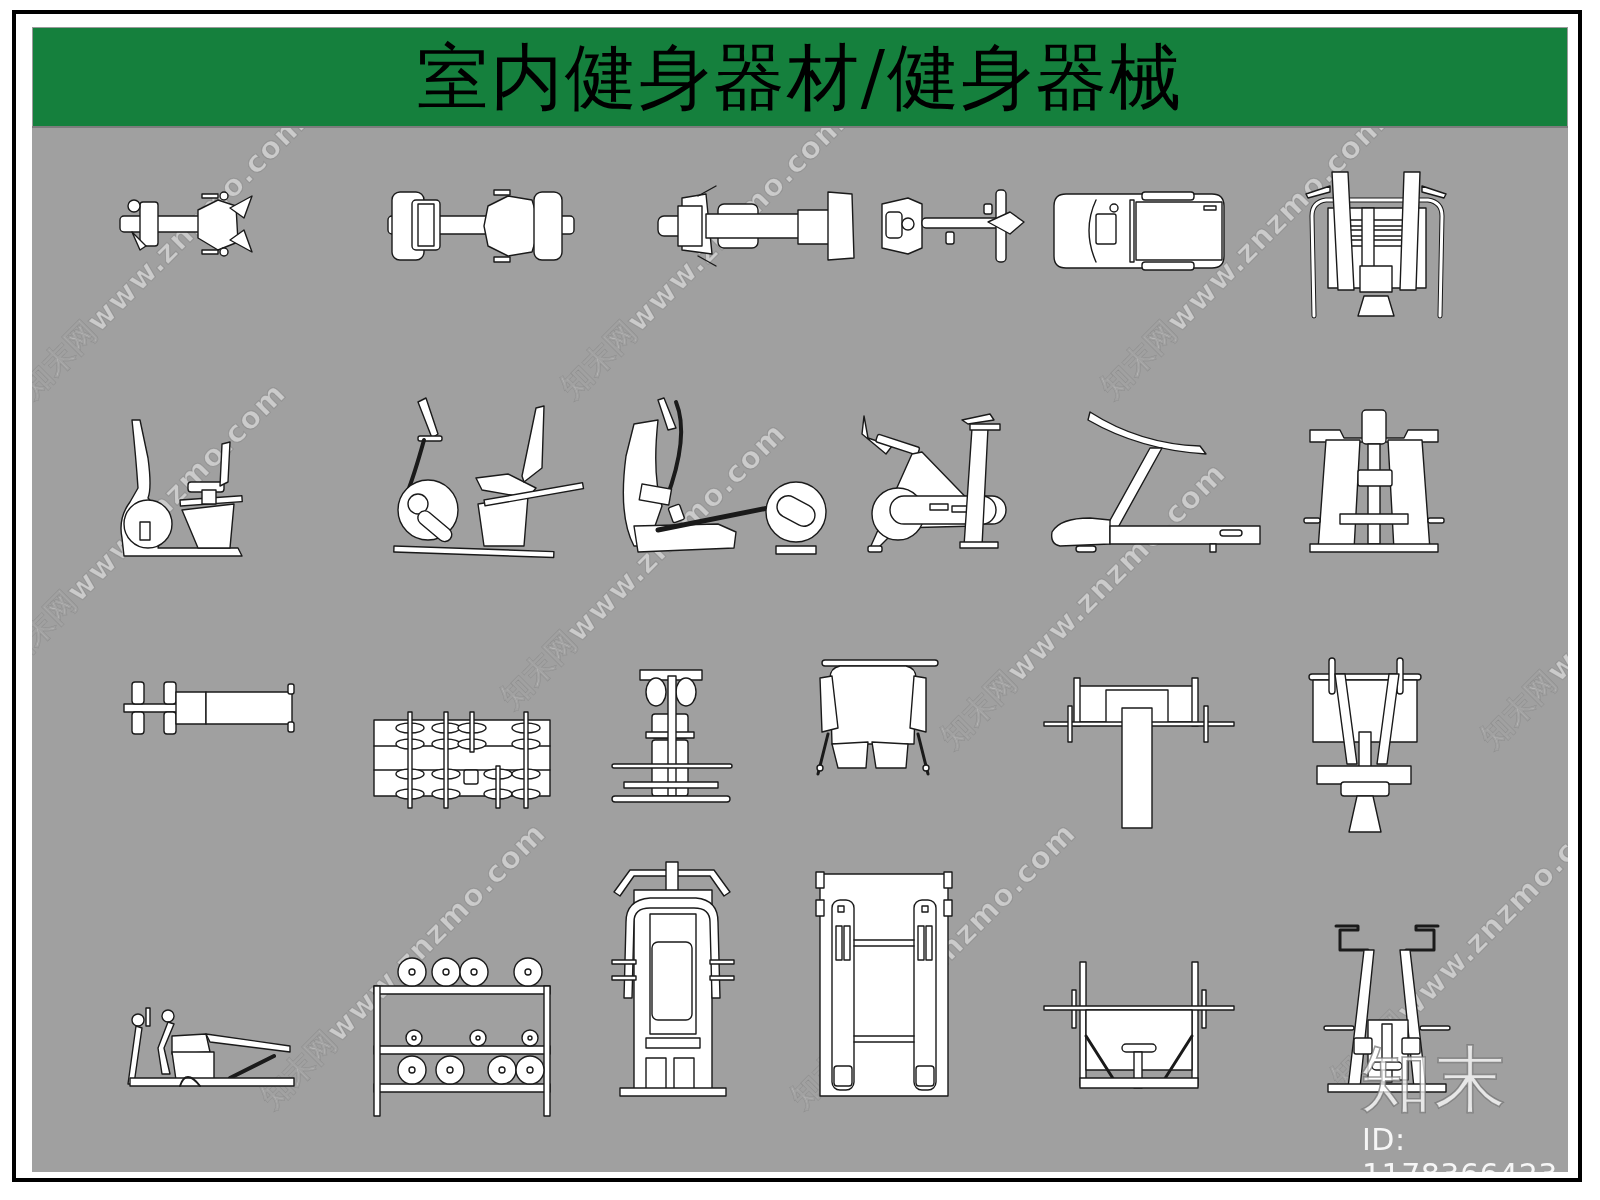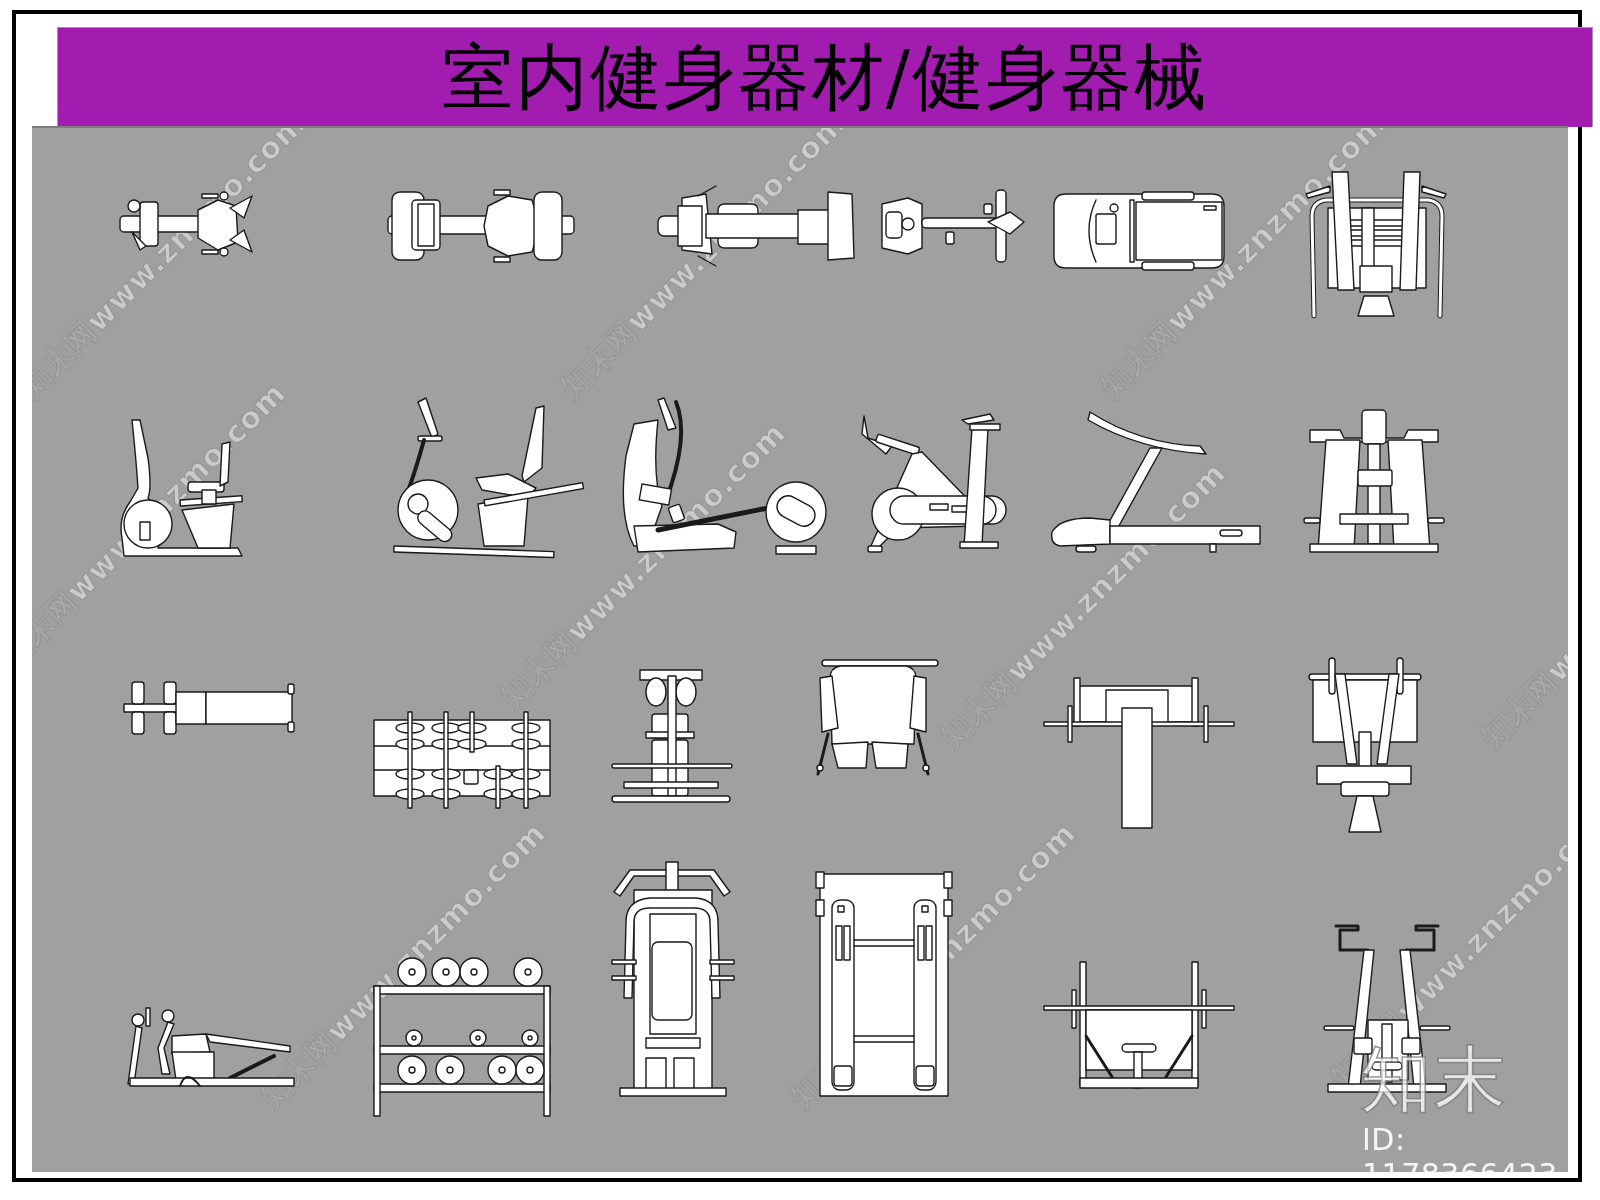--- a/index.html
+++ b/index.html
@@ -1,18 +1,18 @@
 <!DOCTYPE html>
 <html><head>
 <meta charset="utf-8">
 <style>
   html, body { margin:0; padding:0; background:#ffffff; }
   body { width:1600px; height:1200px; position:relative; overflow:hidden; font-family:"DejaVu Sans", sans-serif; }
   .outer-border { position:absolute; left:12px; top:10px; width:1570px; height:1172px; border:4px solid #000; box-sizing:border-box; background:#fff; }
-  .title-box { position:absolute; left:32px; top:27px; width:1536px; height:100px; border:1px solid #9a9a9a; border-bottom:none; box-sizing:border-box; background:#a21caf;margin-left:25px; }
+  .title-box { position:absolute; left:32px; top:27px; width:1536px; height:100px; border:1px solid #9a9a9a; border-bottom:none; box-sizing:border-box; background:#15803d; }
   .title { position:absolute; left:0; right:0; top:4px; text-align:center; font-family:"DejaVu Serif", serif; font-size:72px; line-height:90px; color:#000; letter-spacing:2px; }
   .panel { position:absolute; left:32px; top:126px; width:1536px; height:1046px; background:#a0a0a0; border-top:2px solid #7d7d7d; box-sizing:border-box; overflow:hidden; }
   .item { position:absolute; }
   .item svg { width:100%; height:100%; overflow:visible; }
   .item svg * { fill:#ffffff; stroke:#1a1a1a; stroke-width:1.4; stroke-linejoin:round; stroke-linecap:round; }
   .item svg .nf { fill:none; }
   .wm { position:absolute; color:rgba(255,255,255,0.45); font-family:"DejaVu Sans", sans-serif; font-size:30px; font-weight:bold; white-space:nowrap; transform:rotate(-45deg); transform-origin:left top; letter-spacing:1px; -webkit-text-stroke:1px rgba(120,120,120,0.5); }
   .brand-logo { position:absolute; left:1360px; top:1030px; font-family:"DejaVu Sans", sans-serif; font-size:72px; color:rgba(255,255,255,0.75); -webkit-text-stroke:1.5px rgba(110,110,110,0.7); letter-spacing:2px; }
   .id-label { position:absolute; left:1362px; top:1118px; font-family:"DejaVu Sans", sans-serif; font-size:30px; color:rgba(255,255,255,0.9); letter-spacing:0.5px; }
 </style>

